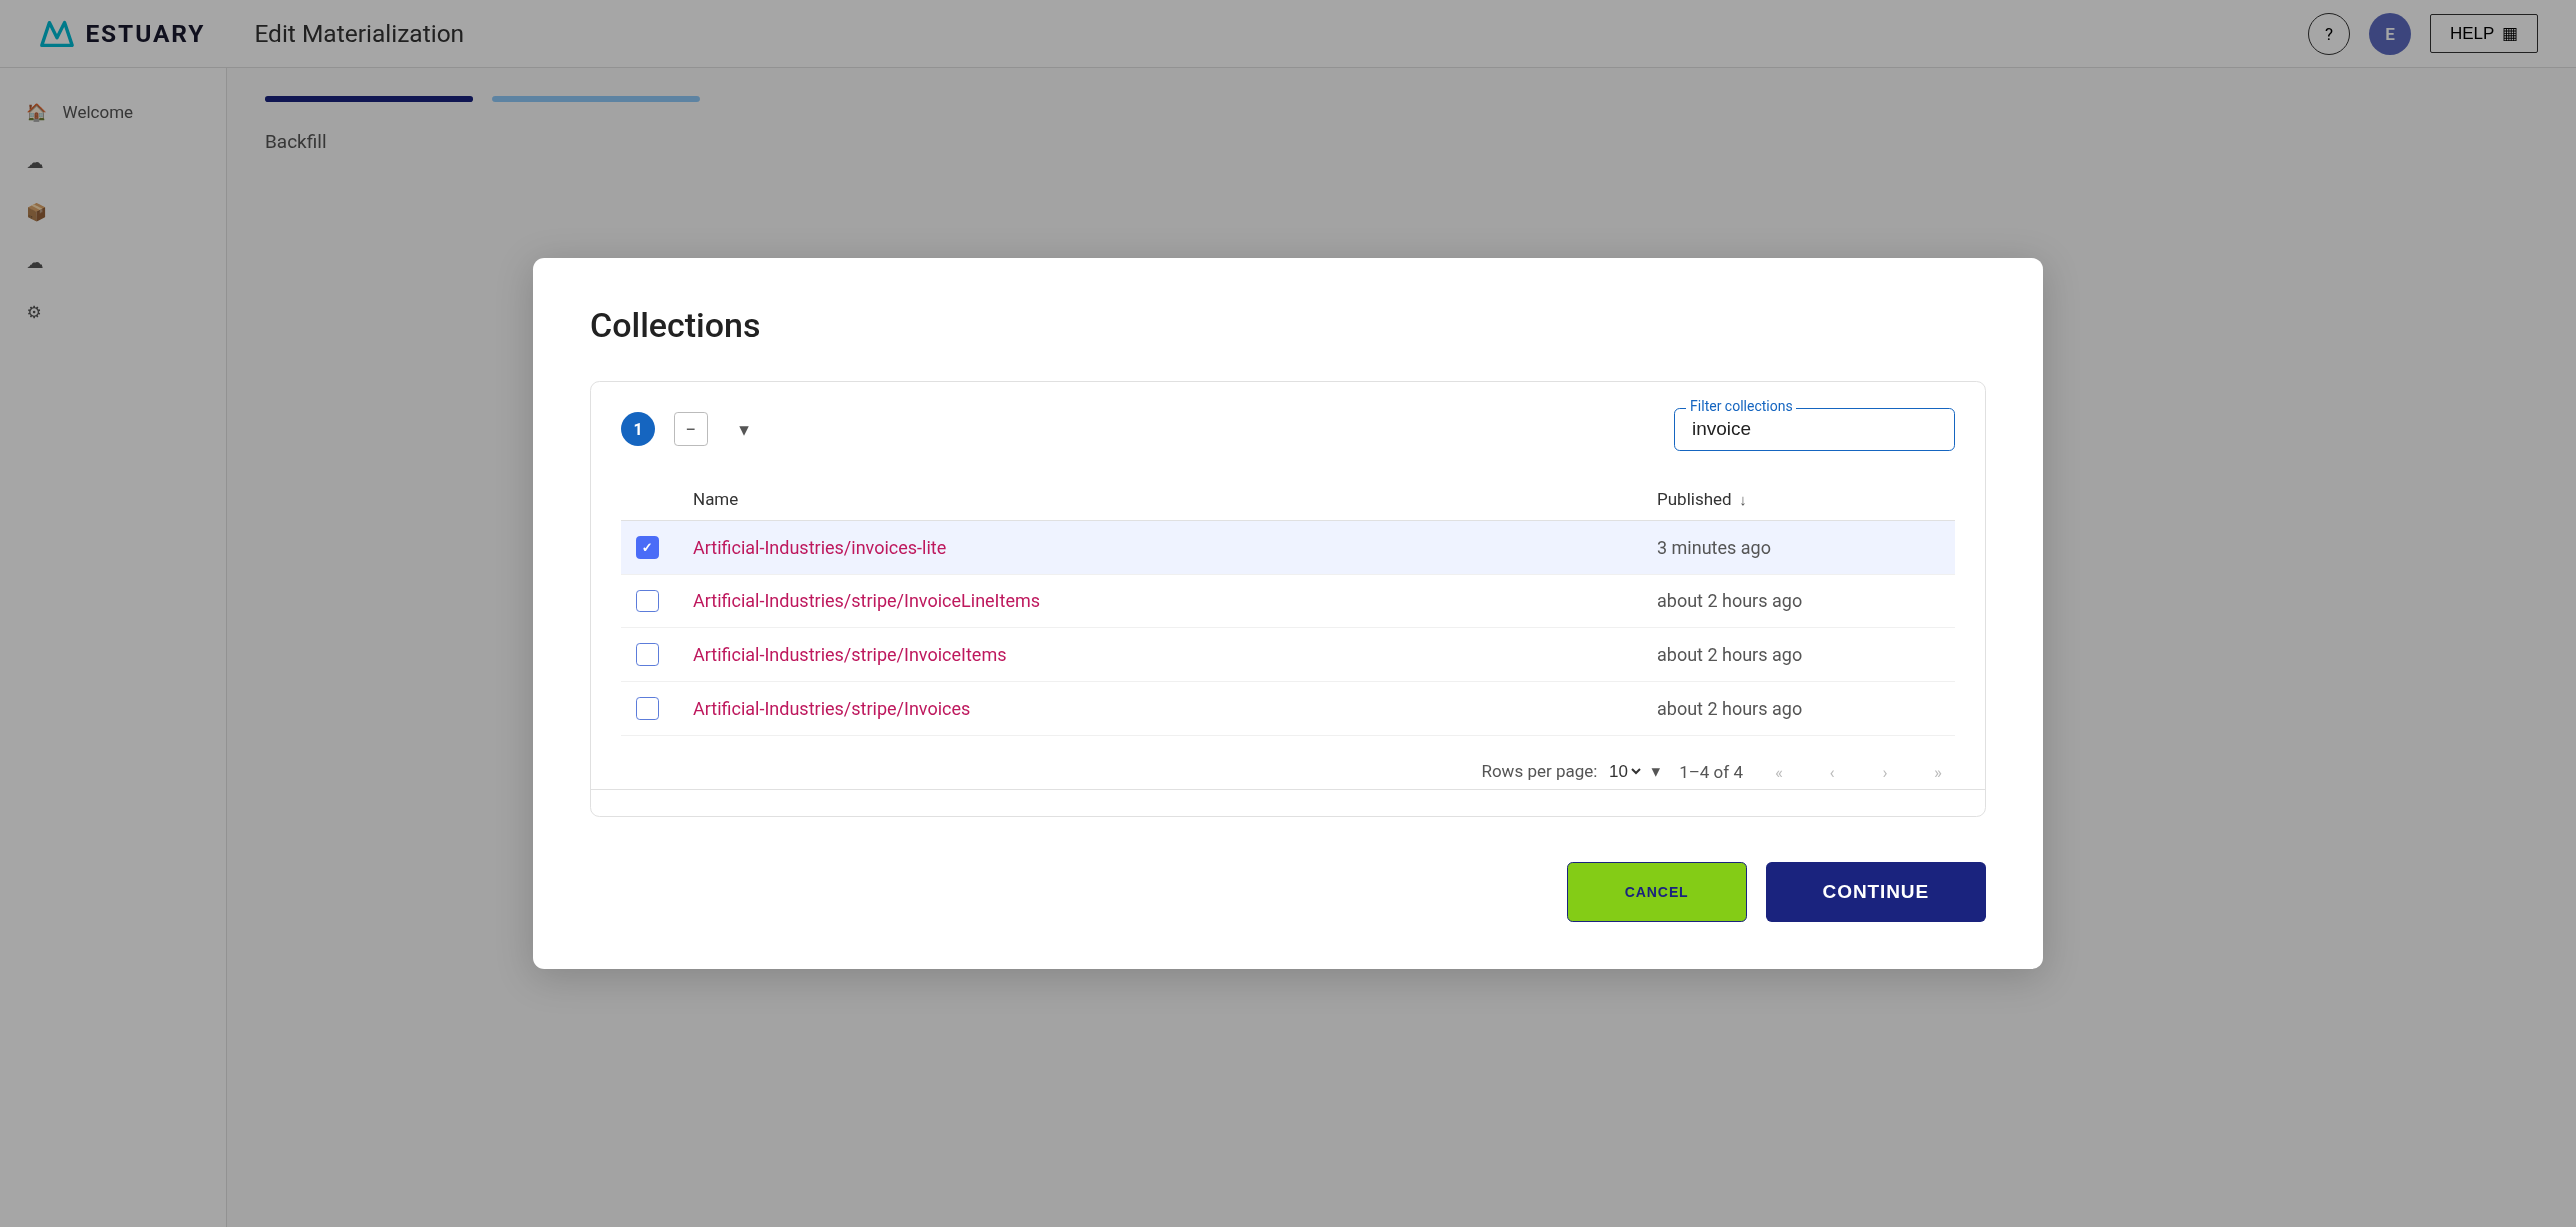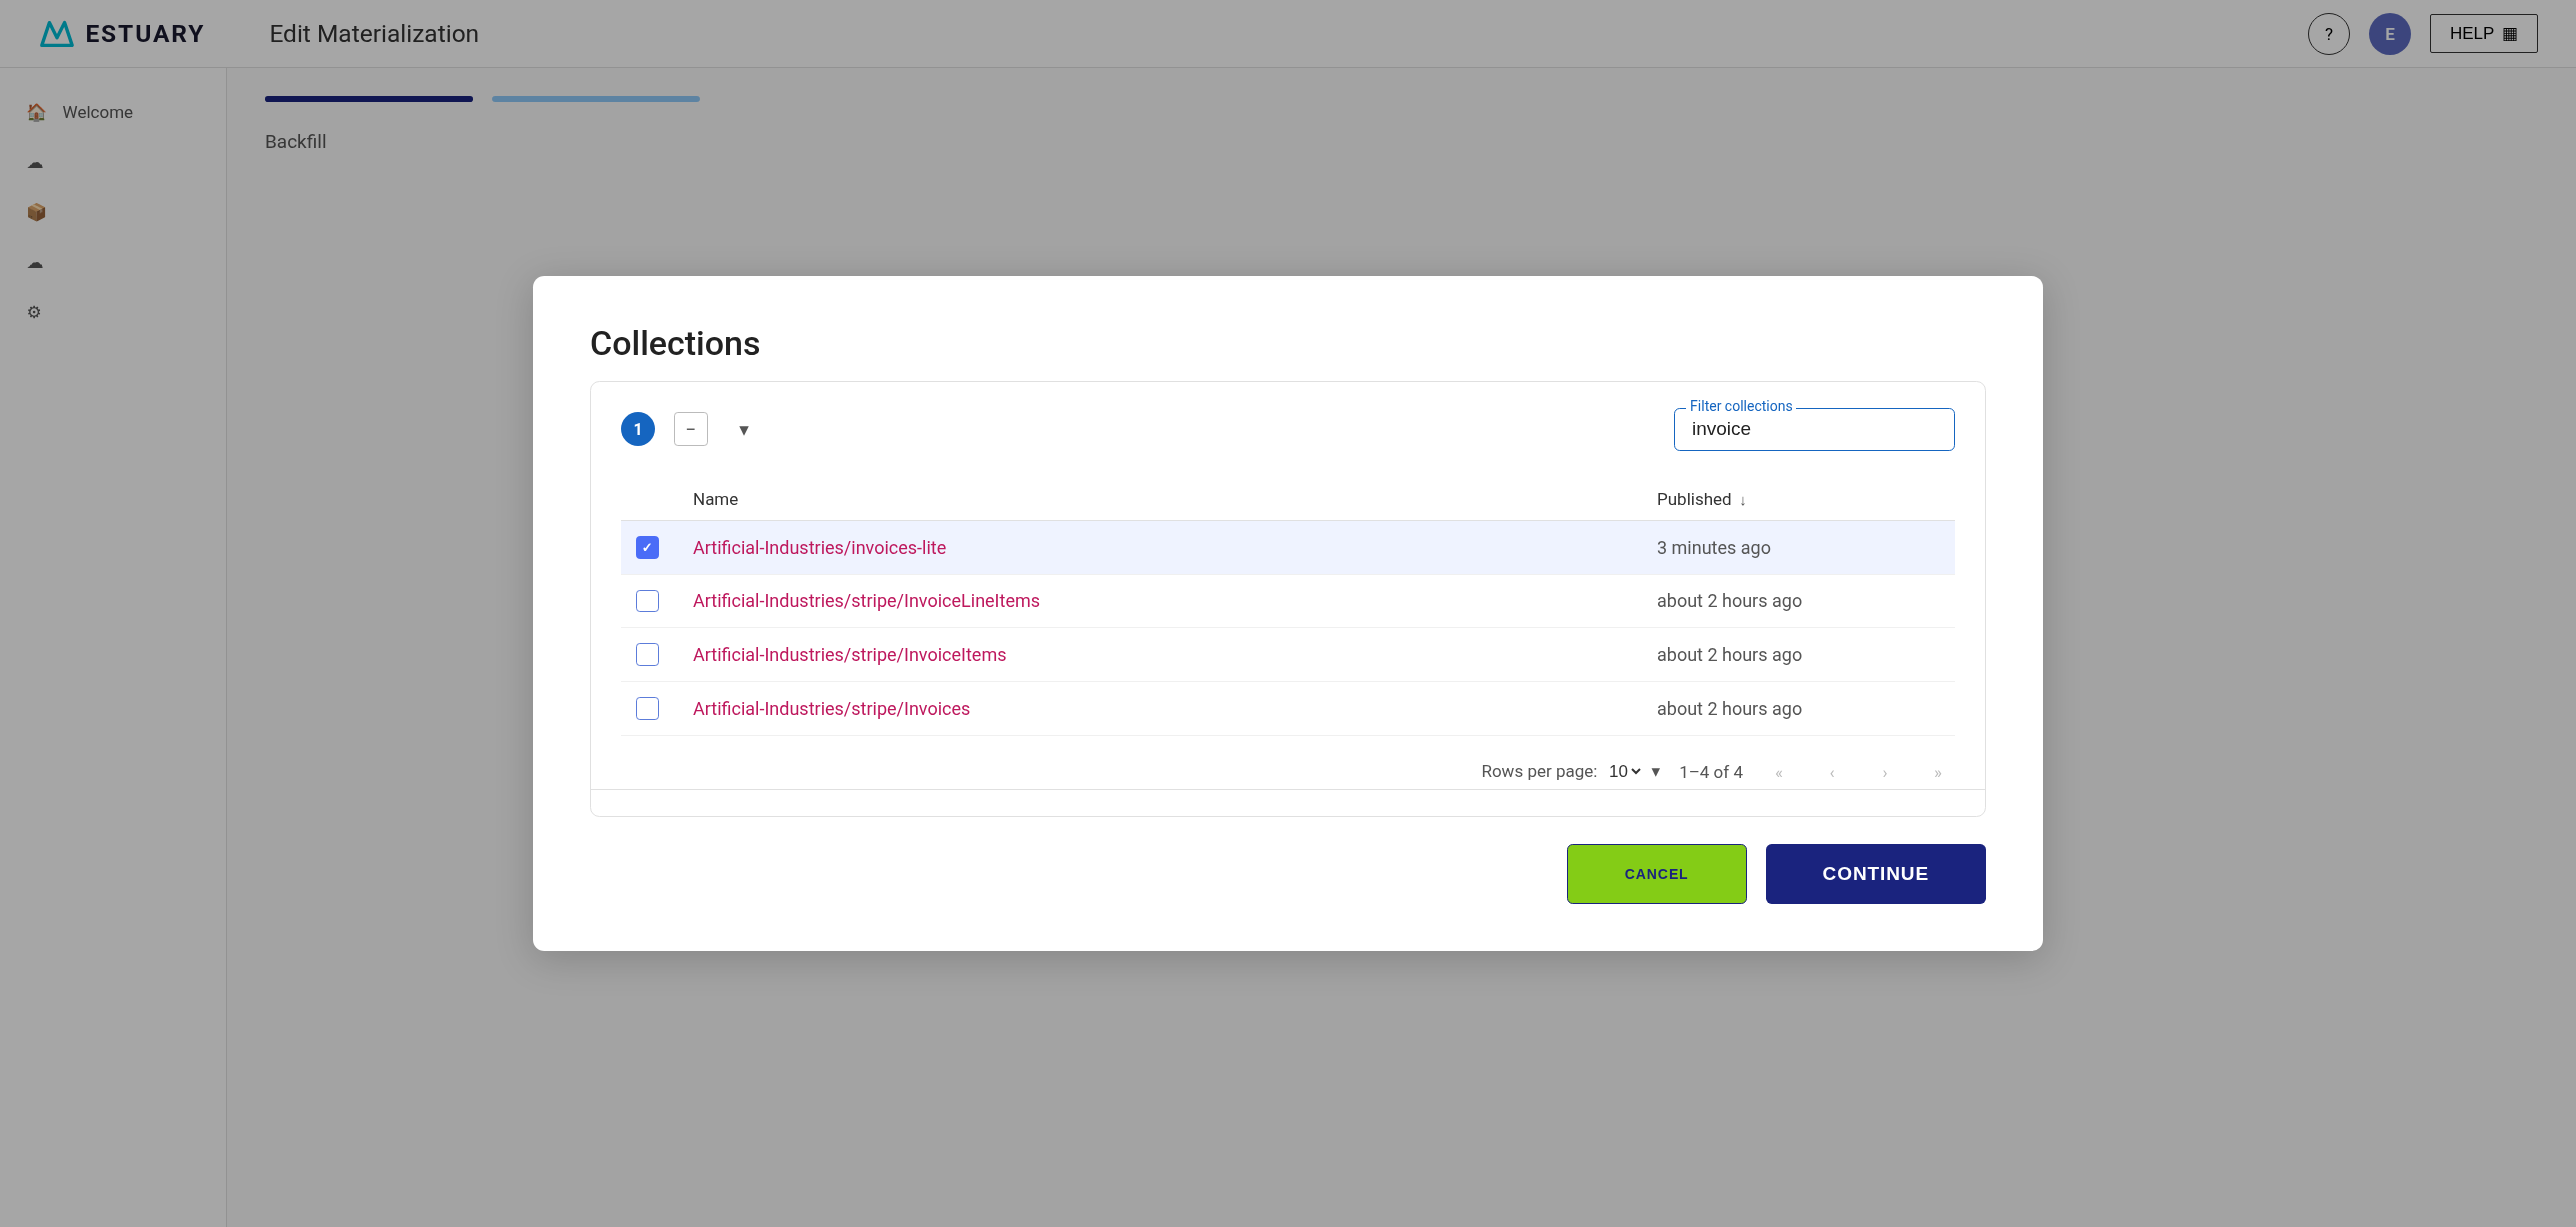--- a/index.html
+++ b/index.html
@@ -22,21 +22,21 @@
     
     .top-nav {
       position: absolute;
       top: 0; left: 0; right: 0;
       height: 68px;
       background: #fff;
       border-bottom: 0.9px solid #e0e0e0;
       display: flex;
       align-items: center;
       padding: 0 38px;
-      gap: 45px;
+      gap: 30px;
       z-index: 1;
     }
 
     .logo {
       display: flex;
       align-items: center;
       gap: 9.4px;
     }
 
     .logo-icon {
@@ -182,21 +182,21 @@
     .modal {
       background: #fff;
       border-radius: 11.3px;
       width: 1510px;
       max-height: 1038px;
       padding: 47px 57px 47px 57px;
       position: relative;
       box-shadow: 0 7.6px 38px rgba(0,0,0,0.18);
       display: flex;
       flex-direction: column;
-      gap: 18px;
+      gap: 36px;
     }
 
     .modal-title {
       font-size: 34px;
       font-weight: 500;
       color: #222;
     }
 
     
     .collections-box {

